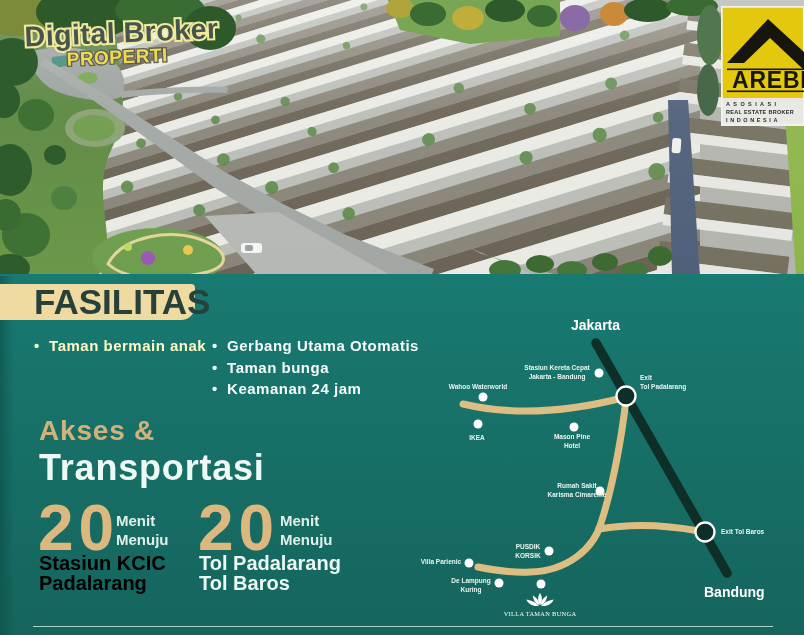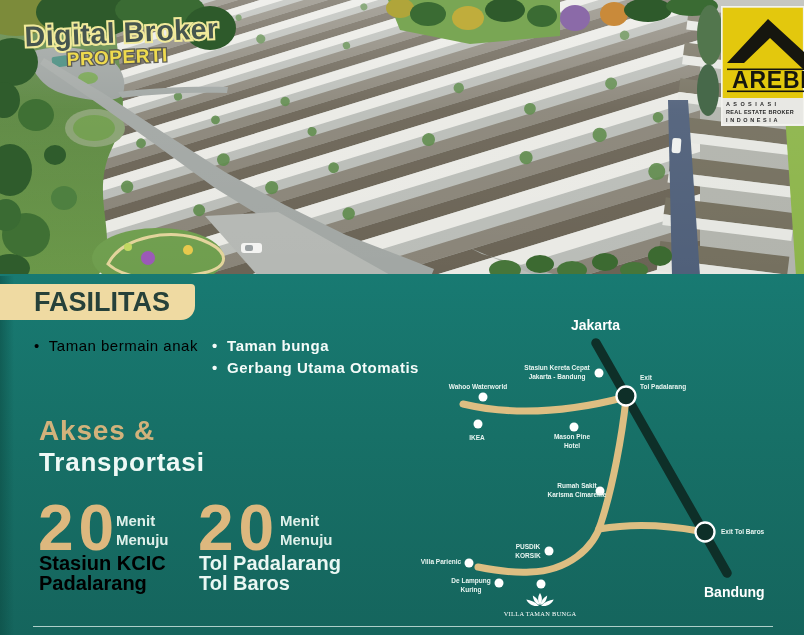--- a/index.html
+++ b/index.html
@@ -306,34 +306,35 @@
   <text x="726" y="121.5" font-size="5.5" font-weight="bold" fill="#2a2a2a" letter-spacing="2.6" font-family="Liberation Sans, sans-serif">INDONESIA</text>
 </svg>
 </div>
 
 <div class="abs" style="left:0;top:274px;width:804px;height:361px;background:linear-gradient(180deg,#187a72 0%,#177067 45%,#15655d 100%)"></div>
 
 <div class="abs" style="left:0;top:276px;width:14px;height:359px;background:linear-gradient(90deg,rgba(10,70,62,0.5),rgba(10,70,62,0))"></div>
 
 <div class="abs" style="left:0;top:284px;width:195px;height:36px;background:#efdaa2;border-radius:0 4px 14px 0"></div>
 
-<div class="abs" style="left:34px;top:284px;width:170px;height:36px;line-height:36px;font-size:27px;font-weight:bold;color:#26413a;letter-spacing:0px">FASILITAS</div>
-
-<div class="abs" style="left:34px;top:335px;font-size:15px;font-weight:normal;color:#000000;line-height:21.6px;letter-spacing:0.5px">
+<div class="abs" style="left:34px;top:284px;width:170px;height:36px;line-height:36px;font-size:35px;font-weight:bold;color:#26413a;letter-spacing:0px">FASILITAS</div>
+
+<div class="abs" style="left:34px;top:335px;font-size:15px;font-weight:bold;color:#fef9c3;line-height:21.6px;letter-spacing:0.5px">
   <div>•&nbsp; Taman bermain anak</div>
 </div>
 
 <div class="abs" style="left:212px;top:335px;font-size:15px;font-weight:bold;color:#f4fbf9;line-height:21.6px;letter-spacing:0.5px">
+  <div>•&nbsp; Gerbang Utama Otomatis</div>
   <div>•&nbsp; Taman bunga</div>
-  <div>•&nbsp; Gerbang Utama Otomatis</div>
+  <div>•&nbsp; Keamanan 24 jam</div>
 </div>
 
 <div class="abs" style="left:39px;top:415px;font-size:28px;font-weight:bold;color:#d2b27b;letter-spacing:0.8px">Akses &amp;</div>
 
-<div class="abs" style="left:39px;top:447px;font-size:26px;font-weight:bold;color:#eef9f6;letter-spacing:0.8px">Transportasi</div>
+<div class="abs" style="left:39px;top:447px;font-size:36px;font-weight:bold;color:#eef9f6;letter-spacing:0.8px">Transportasi</div>
 
 <div class="abs" style="left:38px;top:491px;font-size:64px;font-weight:bold;color:#ddb87e;letter-spacing:5px">20</div>
 
 <div class="abs" style="left:116px;top:511px;font-size:15px;font-weight:bold;color:#dff0ea;line-height:19px">Menit<br>Menuju</div>
 
 <div class="abs" style="left:39px;top:553px;font-size:20px;font-weight:bold;color:#000000;line-height:20.4px">Stasiun KCIC<br>Padalarang</div>
 
 <div class="abs" style="left:198px;top:491px;font-size:64px;font-weight:bold;color:#ddb87e;letter-spacing:5px">20</div>
 
 <div class="abs" style="left:280px;top:511px;font-size:15px;font-weight:bold;color:#dff0ea;line-height:19px">Menit<br>Menuju</div>

